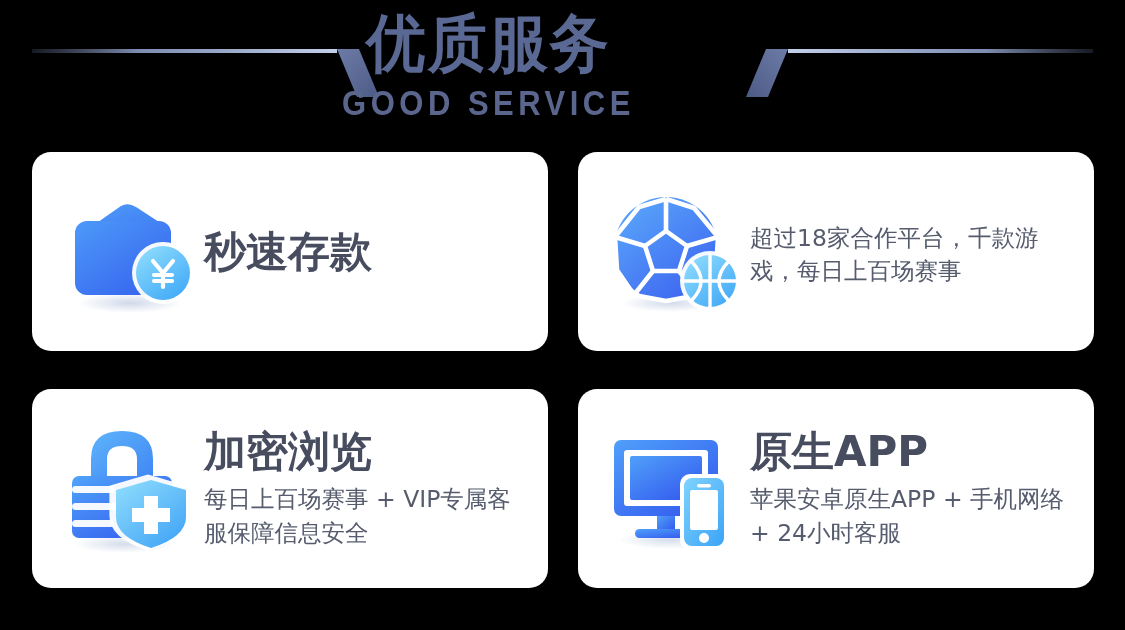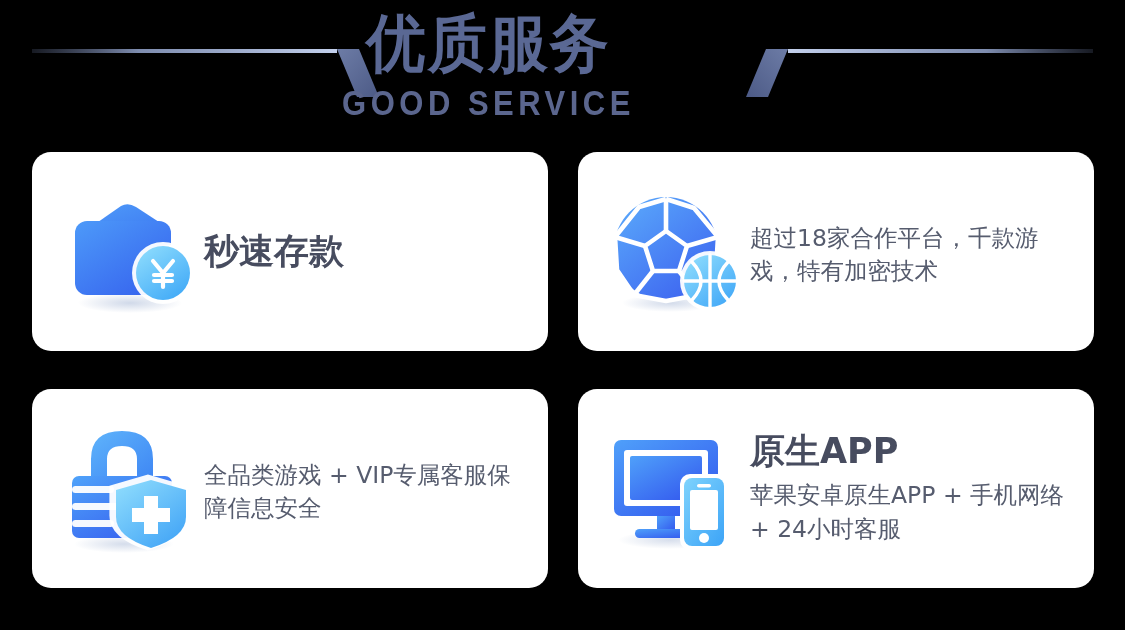--- a/index.html
+++ b/index.html
@@ -94,21 +94,21 @@
   }
 
   .card-text {
     flex: 1 1 auto;
     min-width: 0;
     padding-left: 4px;
   }
 
   .card-title {
     font-family: "DejaVu Sans", "Liberation Sans", sans-serif;
-    font-size: 35px;
+    font-size: 42px;
     font-weight: 700;
     color: #474c5f;
     line-height: 1.18;
     letter-spacing: 0px;
     white-space: nowrap;
   }
 
   .card-desc {
     margin-top: 7px;
     font-family: "DejaVu Sans", "Liberation Sans", sans-serif;
@@ -259,21 +259,21 @@
         <circle cx="106" cy="100" r="26" fill="url(#bballG)"></circle>
         <g fill="none" stroke="#ffffff" stroke-width="3.4" stroke-linecap="round">
           <path d="M80 100 L132 100"></path>
           <path d="M106 74 L106 126"></path>
           <path d="M88 81 Q106 100 88 119"></path>
           <path d="M124 81 Q106 100 124 119"></path>
         </g>
       </svg>
     </div>
     <div class="card-text">
-      <div class="card-desc two-line">超过18家合作平台，千款游戏，特有加密技术</div>
+      <div class="card-desc two-line">超过18家合作平台，千款游戏，每日上百场赛事</div>
     </div>
   </div>
 
   <div class="card">
     <div class="card-icon">
       <svg viewBox="0 0 142 142" width="142" height="142">
         <defs>
           <linearGradient id="shackleG" x1="0" y1="0" x2="1" y2="1">
             <stop offset="0" stop-color="#5fb4fb"></stop>
             <stop offset="1" stop-color="#3e86f4"></stop>
@@ -304,21 +304,22 @@
           <rect x="14" y="102" width="42" height="7" rx="3.5"></rect>
         </g>
 
         <path d="M95 56 L136 68 L136 100 Q136 124 95 137 Q54 124 54 100 L54 68 Z" fill="#ffffff" opacity="0.95" transform="translate(-5,0) scale(0.94) translate(6,4)"></path>
         <path d="M93 62 L128 72 L128 99 Q128 119 93 130 Q58 119 58 99 L58 72 Z" fill="url(#shieldG)"></path>
 
         <path d="M86 78 L100 78 L100 90 L112 90 L112 104 L100 104 L100 116 L86 116 L86 104 L74 104 L74 90 L86 90 Z" fill="#ffffff"></path>
       </svg>
     </div>
     <div class="card-text">
-      <div class="card-desc two-line">全品类游戏 + VIP专属客服保障信息安全</div>
+      <div class="card-title">加密浏览</div>
+      <div class="card-desc two-line">每日上百场赛事 + VIP专属客服保障信息安全</div>
     </div>
   </div>
 
   <div class="card">
     <div class="card-icon">
       <svg viewBox="0 0 142 142" width="142" height="142">
         <defs>
           <linearGradient id="monG" x1="0" y1="0" x2="0.9" y2="1">
             <stop offset="0" stop-color="#4fa0fa"></stop>
             <stop offset="1" stop-color="#3358ee"></stop>

